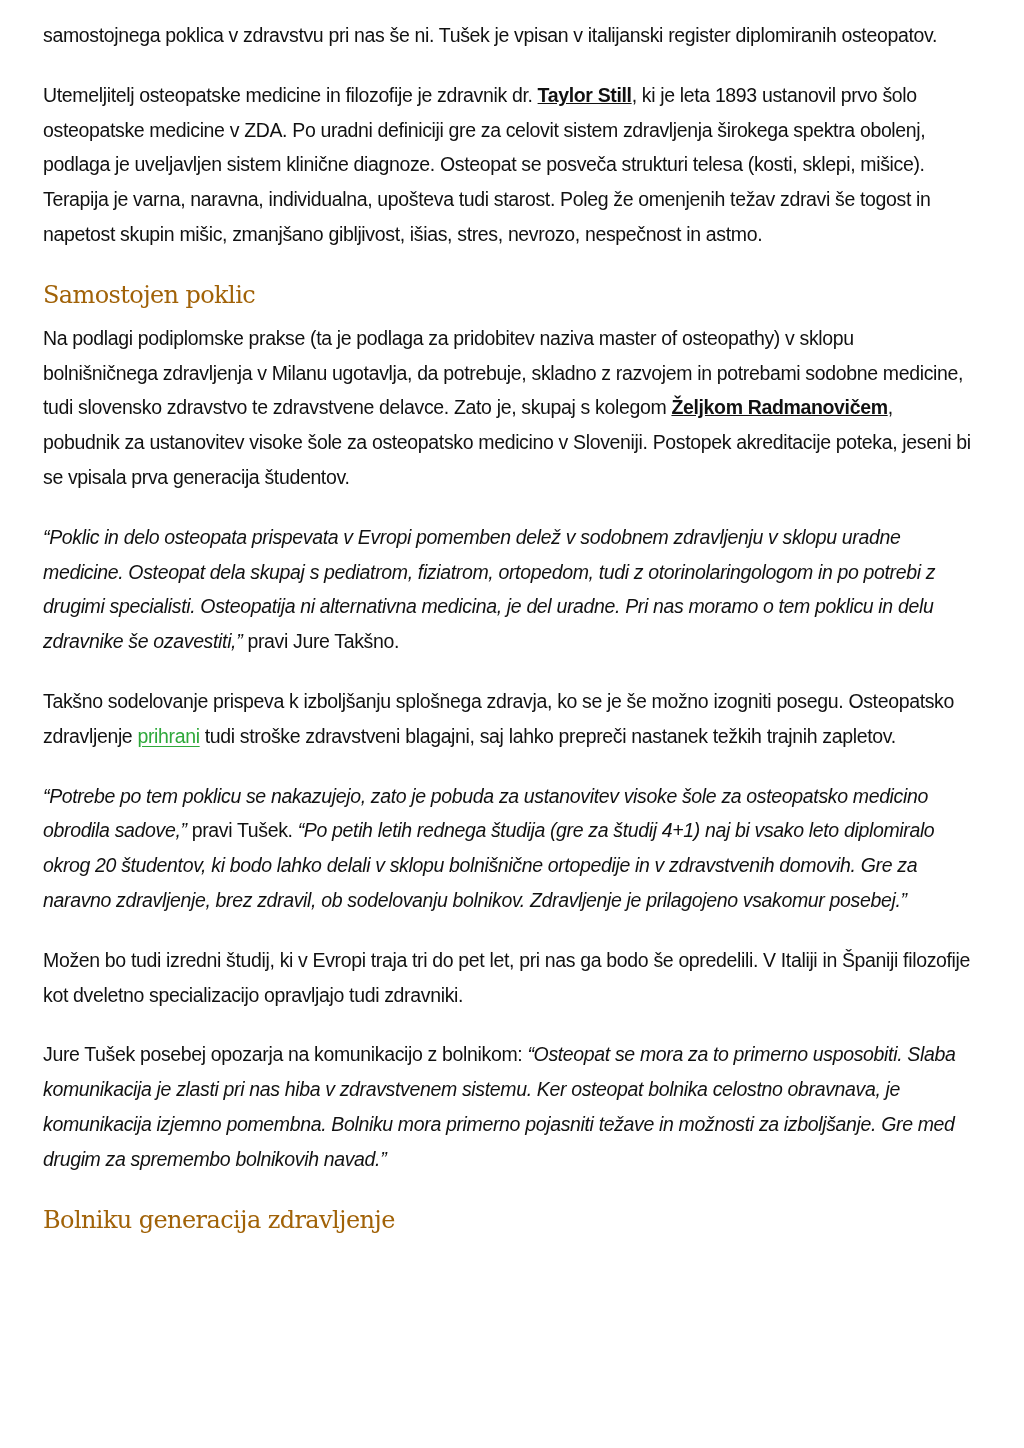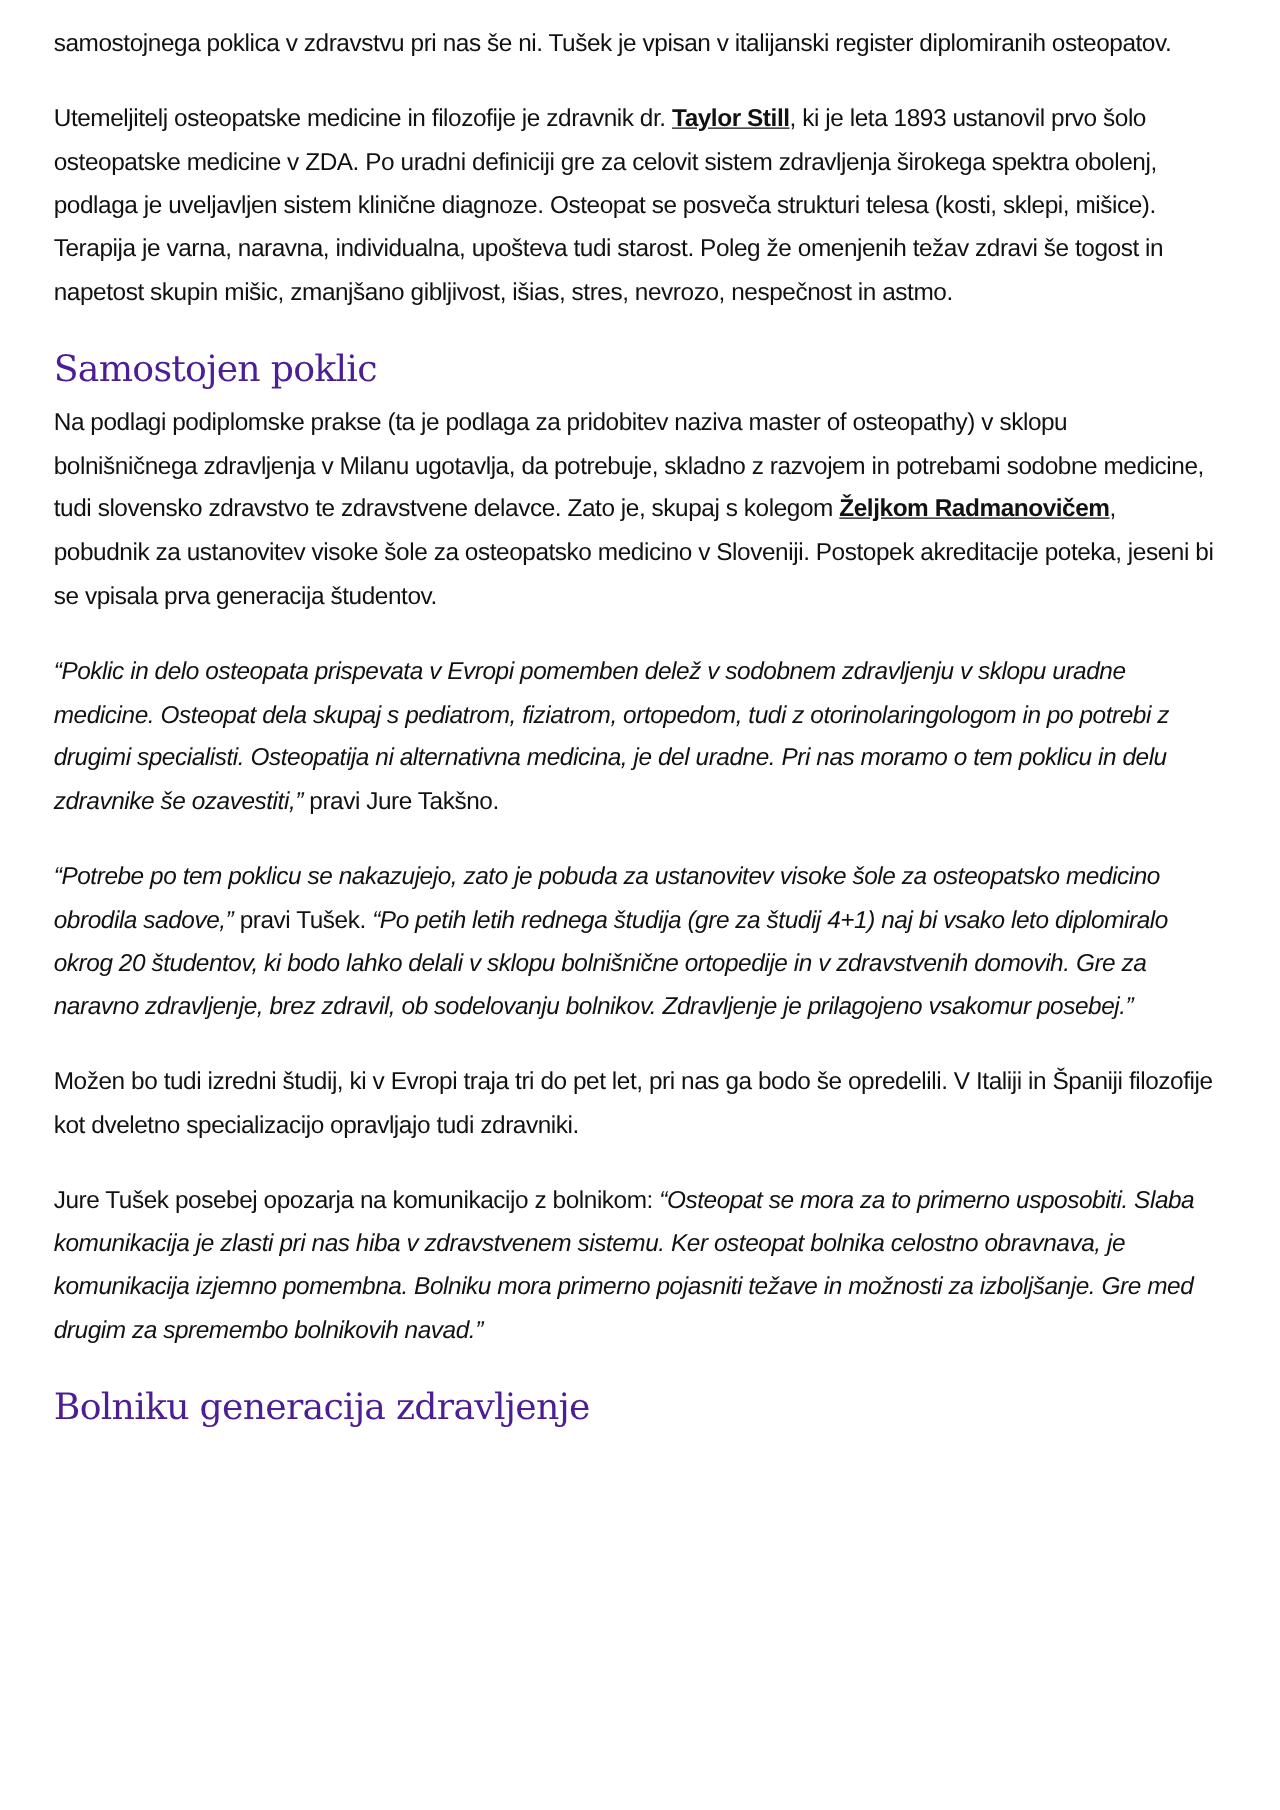--- a/index.html
+++ b/index.html
@@ -30,25 +30,25 @@
     .article p.quote-para em,
     .article em {
     }
     .article strong {
       font-weight: bold;
       text-decoration: underline;
     }
     .article h2 {
       font-family: "DejaVu Serif", "Liberation Serif", serif;
       font-weight: normal;
-      font-size: 29px;
+      font-size: 24px;
       line-height: 36px;
       letter-spacing: -0.6px;
       margin: 0 0 8px 0;
-      color: #4c1d95;
+      color: #a16207;
     }
     .article h2.h-samostojen {
       margin-top: 8px;
     }
     .article h2.h-bolniku {
       margin-top: 15px;
     }
     .article a.inline-link {
       color: #2ea83a;
       text-decoration: underline;
@@ -72,20 +72,23 @@
   <h2 class="h-samostojen">Samostojen poklic</h2>
 
   <p>
     <span>Na podlagi podiplomske prakse (ta je podlaga za pridobitev naziva master of osteopathy) v sklopu bolnišničnega zdravljenja v Milanu ugotavlja, da potrebuje, skladno z razvojem in potrebami sodobne medicine, tudi slovensko zdravstvo te zdravstvene delavce. Zato je, skupaj s kolegom </span><strong>Željkom Radmanovičem</strong><span>, pobudnik za ustanovitev visoke šole za osteopatsko medicino v Sloveniji. Postopek akreditacije poteka, jeseni bi se vpisala prva generacija študentov.</span>
   </p>
 
   <p>
     <em>“Poklic in delo osteopata prispevata v Evropi pomemben delež v sodobnem zdravljenju v sklopu uradne medicine. Osteopat dela skupaj s pediatrom, fiziatrom, ortopedom, tudi z otorinolaringologom in po potrebi z drugimi specialisti. Osteopatija ni alternativna medicina, je del uradne. Pri nas moramo o tem poklicu in delu zdravnike še ozavestiti,”</em><span> pravi Jure Takšno.</span>
   </p>
 
+  <p>
+    <span>Takšno sodelovanje prispeva k izboljšanju splošnega zdravja, ko se je še možno izogniti posegu. Osteopatsko zdravljenje </span><a class="inline-link" href="#">prihrani</a><span> tudi stroške zdravstveni blagajni, saj lahko prepreči nastanek težkih trajnih zapletov.</span>
+  </p>
 
   <p>
     <em>“Potrebe po tem poklicu se nakazujejo, zato je pobuda za ustanovitev visoke šole za osteopatsko medicino obrodila sadove,”</em><span> pravi Tušek. </span><em>“Po petih letih rednega študija (gre za študij 4+1) naj bi vsako leto diplomiralo okrog 20 študentov, ki bodo lahko delali v sklopu bolnišnične ortopedije in v zdravstvenih domovih. Gre za naravno zdravljenje, brez zdravil, ob sodelovanju bolnikov. Zdravljenje je prilagojeno vsakomur posebej.”</em>
   </p>
 
   <p>
     <span>Možen bo tudi izredni študij, ki v Evropi traja tri do pet let, pri nas ga bodo še opredelili. V Italiji in Španiji filozofije kot dveletno specializacijo opravljajo tudi zdravniki.</span>
   </p>
 
   <p>

